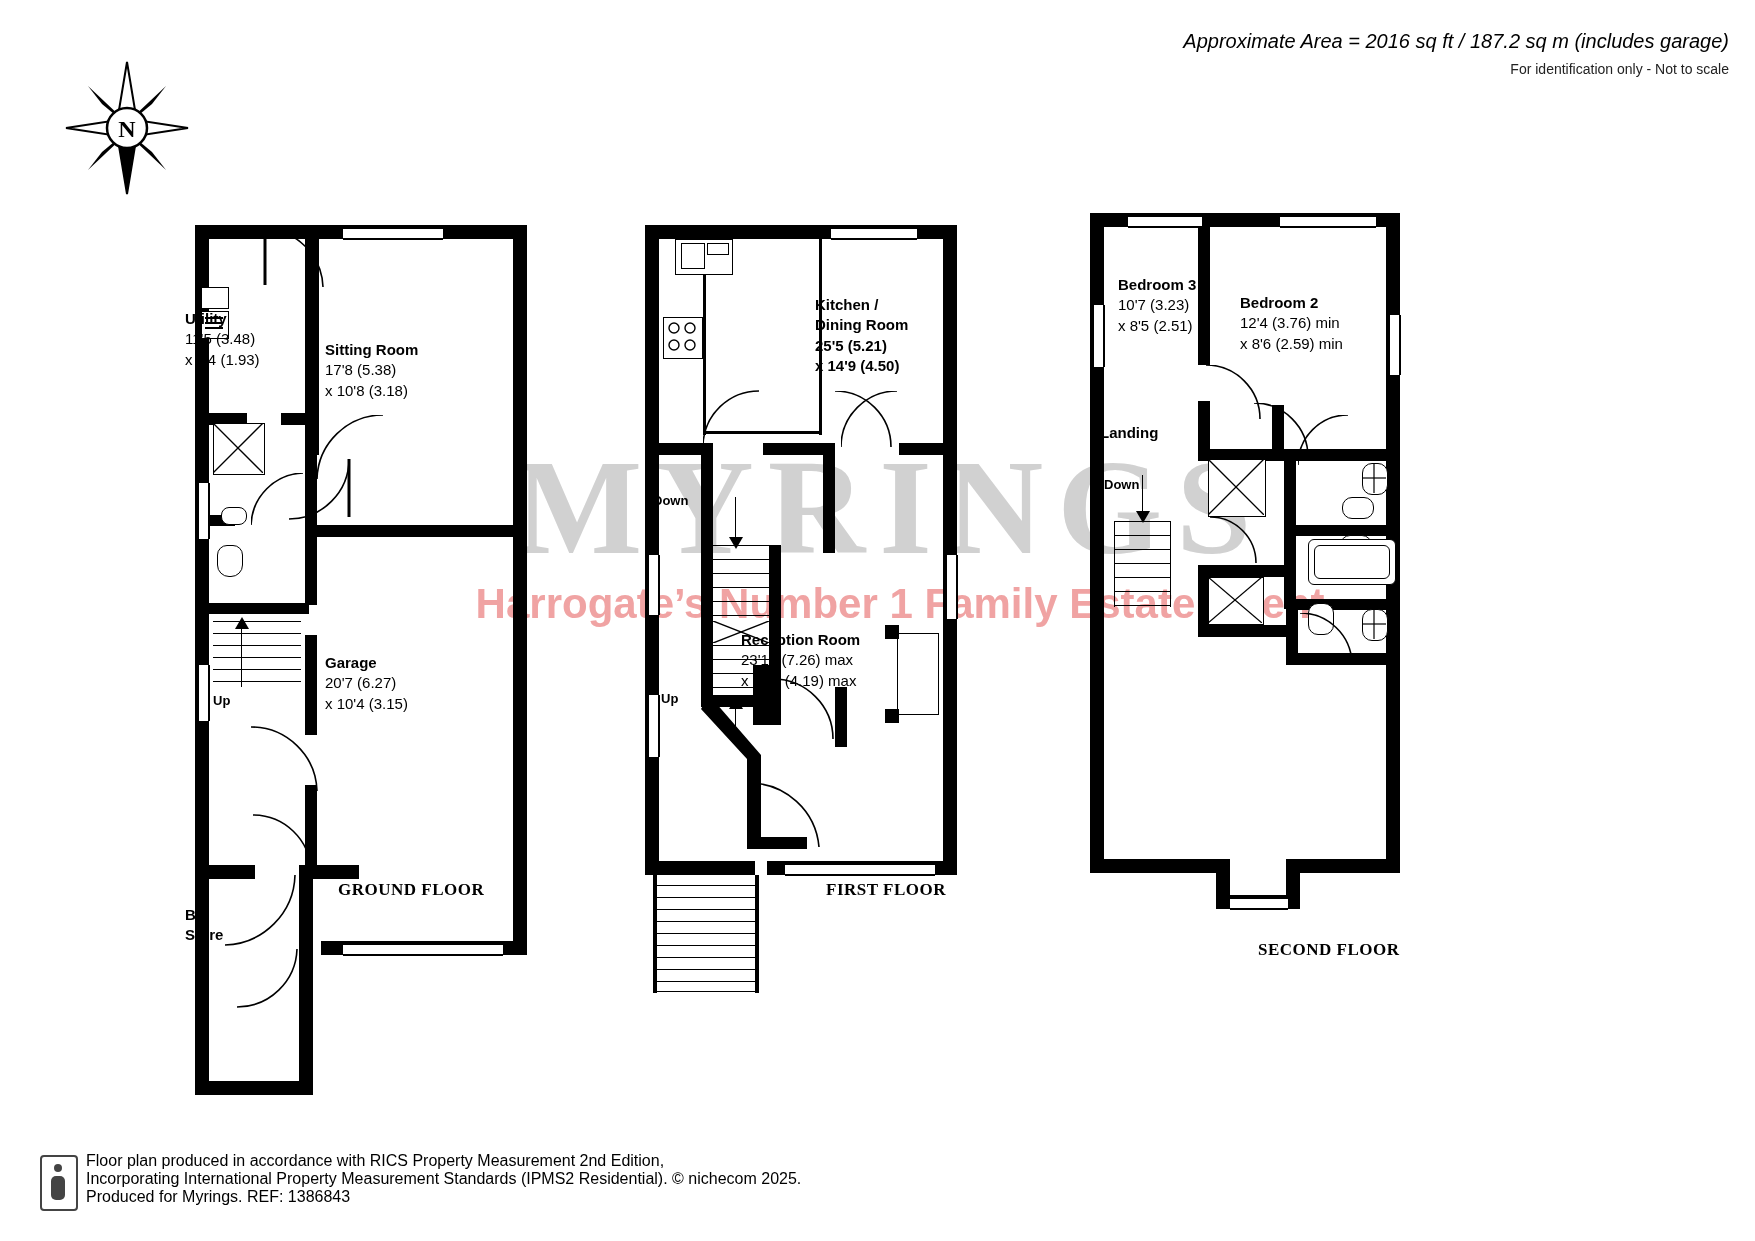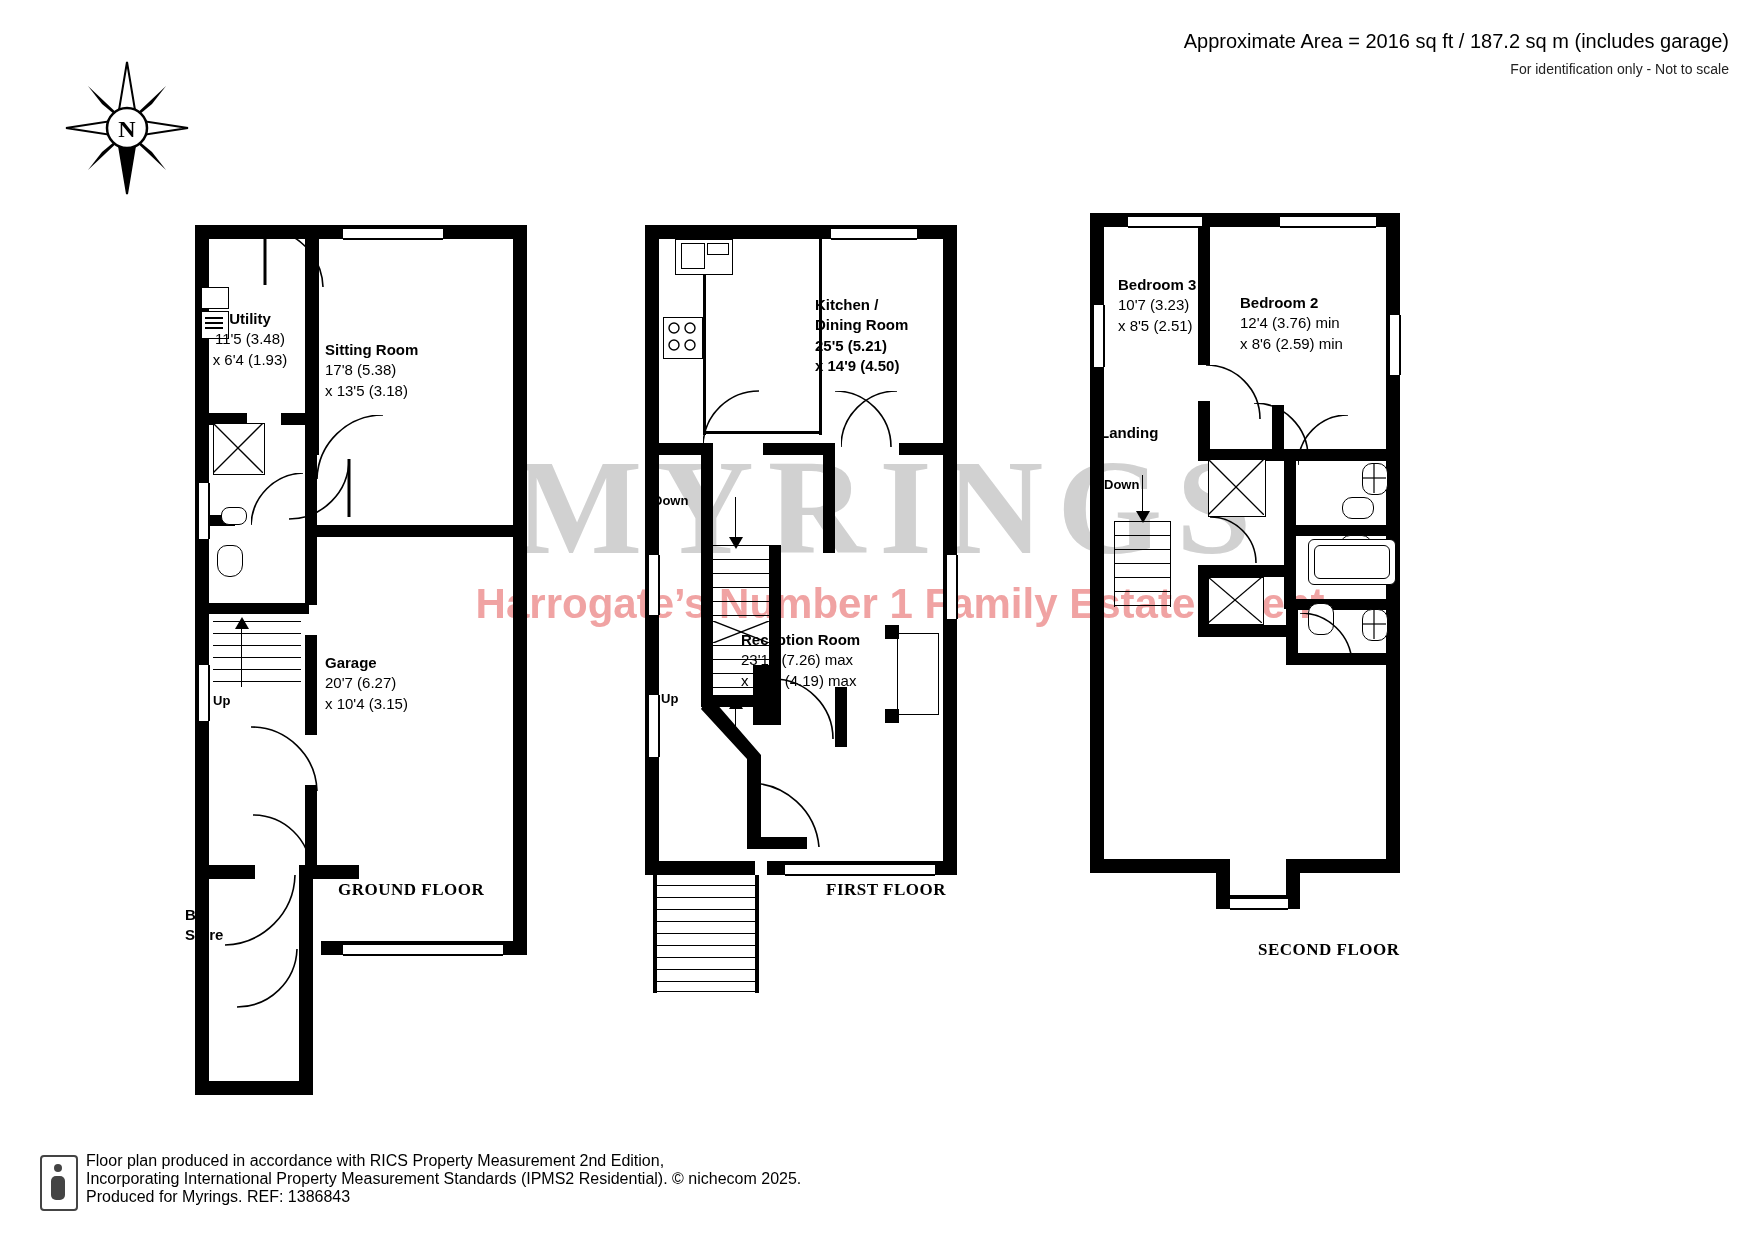--- a/index.html
+++ b/index.html
@@ -9,21 +9,21 @@
     font-family:"Liberation Sans", sans-serif;
     color:#000;
     position:relative;
     overflow:hidden;
   }
   .abs{position:absolute;}
 
   
   #header{right:26px;top:18px;text-align:right;}
   #title{font-size:30px;font-weight:bold;letter-spacing:0.2px;}
-  #area{font-size:20px;margin-top:12px;}
+  #area{font-size:20px;margin-top:12px;font-style:italic;}
   #disclaimer{font-size:14px;margin-top:8px;color:#222;}
 
   
   #compass{left:62px;top:58px;width:130px;height:140px;}
 
   
   #wm-myrings{
     left:390px;top:430px;width:1000px;
     font-size:135px;font-weight:bold;letter-spacing:14px;
     color:#c9c9c9;opacity:.85;
@@ -169,30 +169,30 @@
   <svg class="abs" style="left:26px;top:648px" width="76" height="76">
       <path d="M74,2 A72,72 0 0 1 4,72" fill="none" stroke="#000" stroke-width="1.6"></path>
     </svg>
   <svg class="abs" style="left:40px;top:722px" width="64" height="64">
       <path d="M62,2 A60,60 0 0 1 2,60" fill="none" stroke="#000" stroke-width="1.6"></path>
     </svg>
   <svg class="abs" style="left:58px;top:588px" width="62" height="62">
       <path d="M0,2 A58,58 0 0 1 58,58" fill="none" stroke="#000" stroke-width="1.6"></path>
     </svg>
 
-  <div class="label" style="left:-10px;top:84px;width:130px;text-align:center;">
+  <div class="label" style="left:-10px;top:84px;width:130px;text-align:left;">
     <b>Utility</b><br>
     <span>11'5 (3.48)</span><br>
     <span>x 6'4 (1.93)</span>
   </div>
 
   <div class="label" style="left:130px;top:115px;width:190px;">
     <b>Sitting Room</b><br>
     <span>17'8 (5.38)</span><br>
-    <span>x 13'5 (3.18)</span>
+    <span>x 10'8 (3.18)</span>
   </div>
 
   <div class="label" style="left:130px;top:428px;width:190px;">
     <b>Garage</b><br>
     <span>20'7 (6.27)</span><br>
     <span>x 10'4 (3.15)</span>
   </div>
 
   <div class="label" style="left:-10px;top:680px;width:120px;">
     <b>Bin</b><br>

